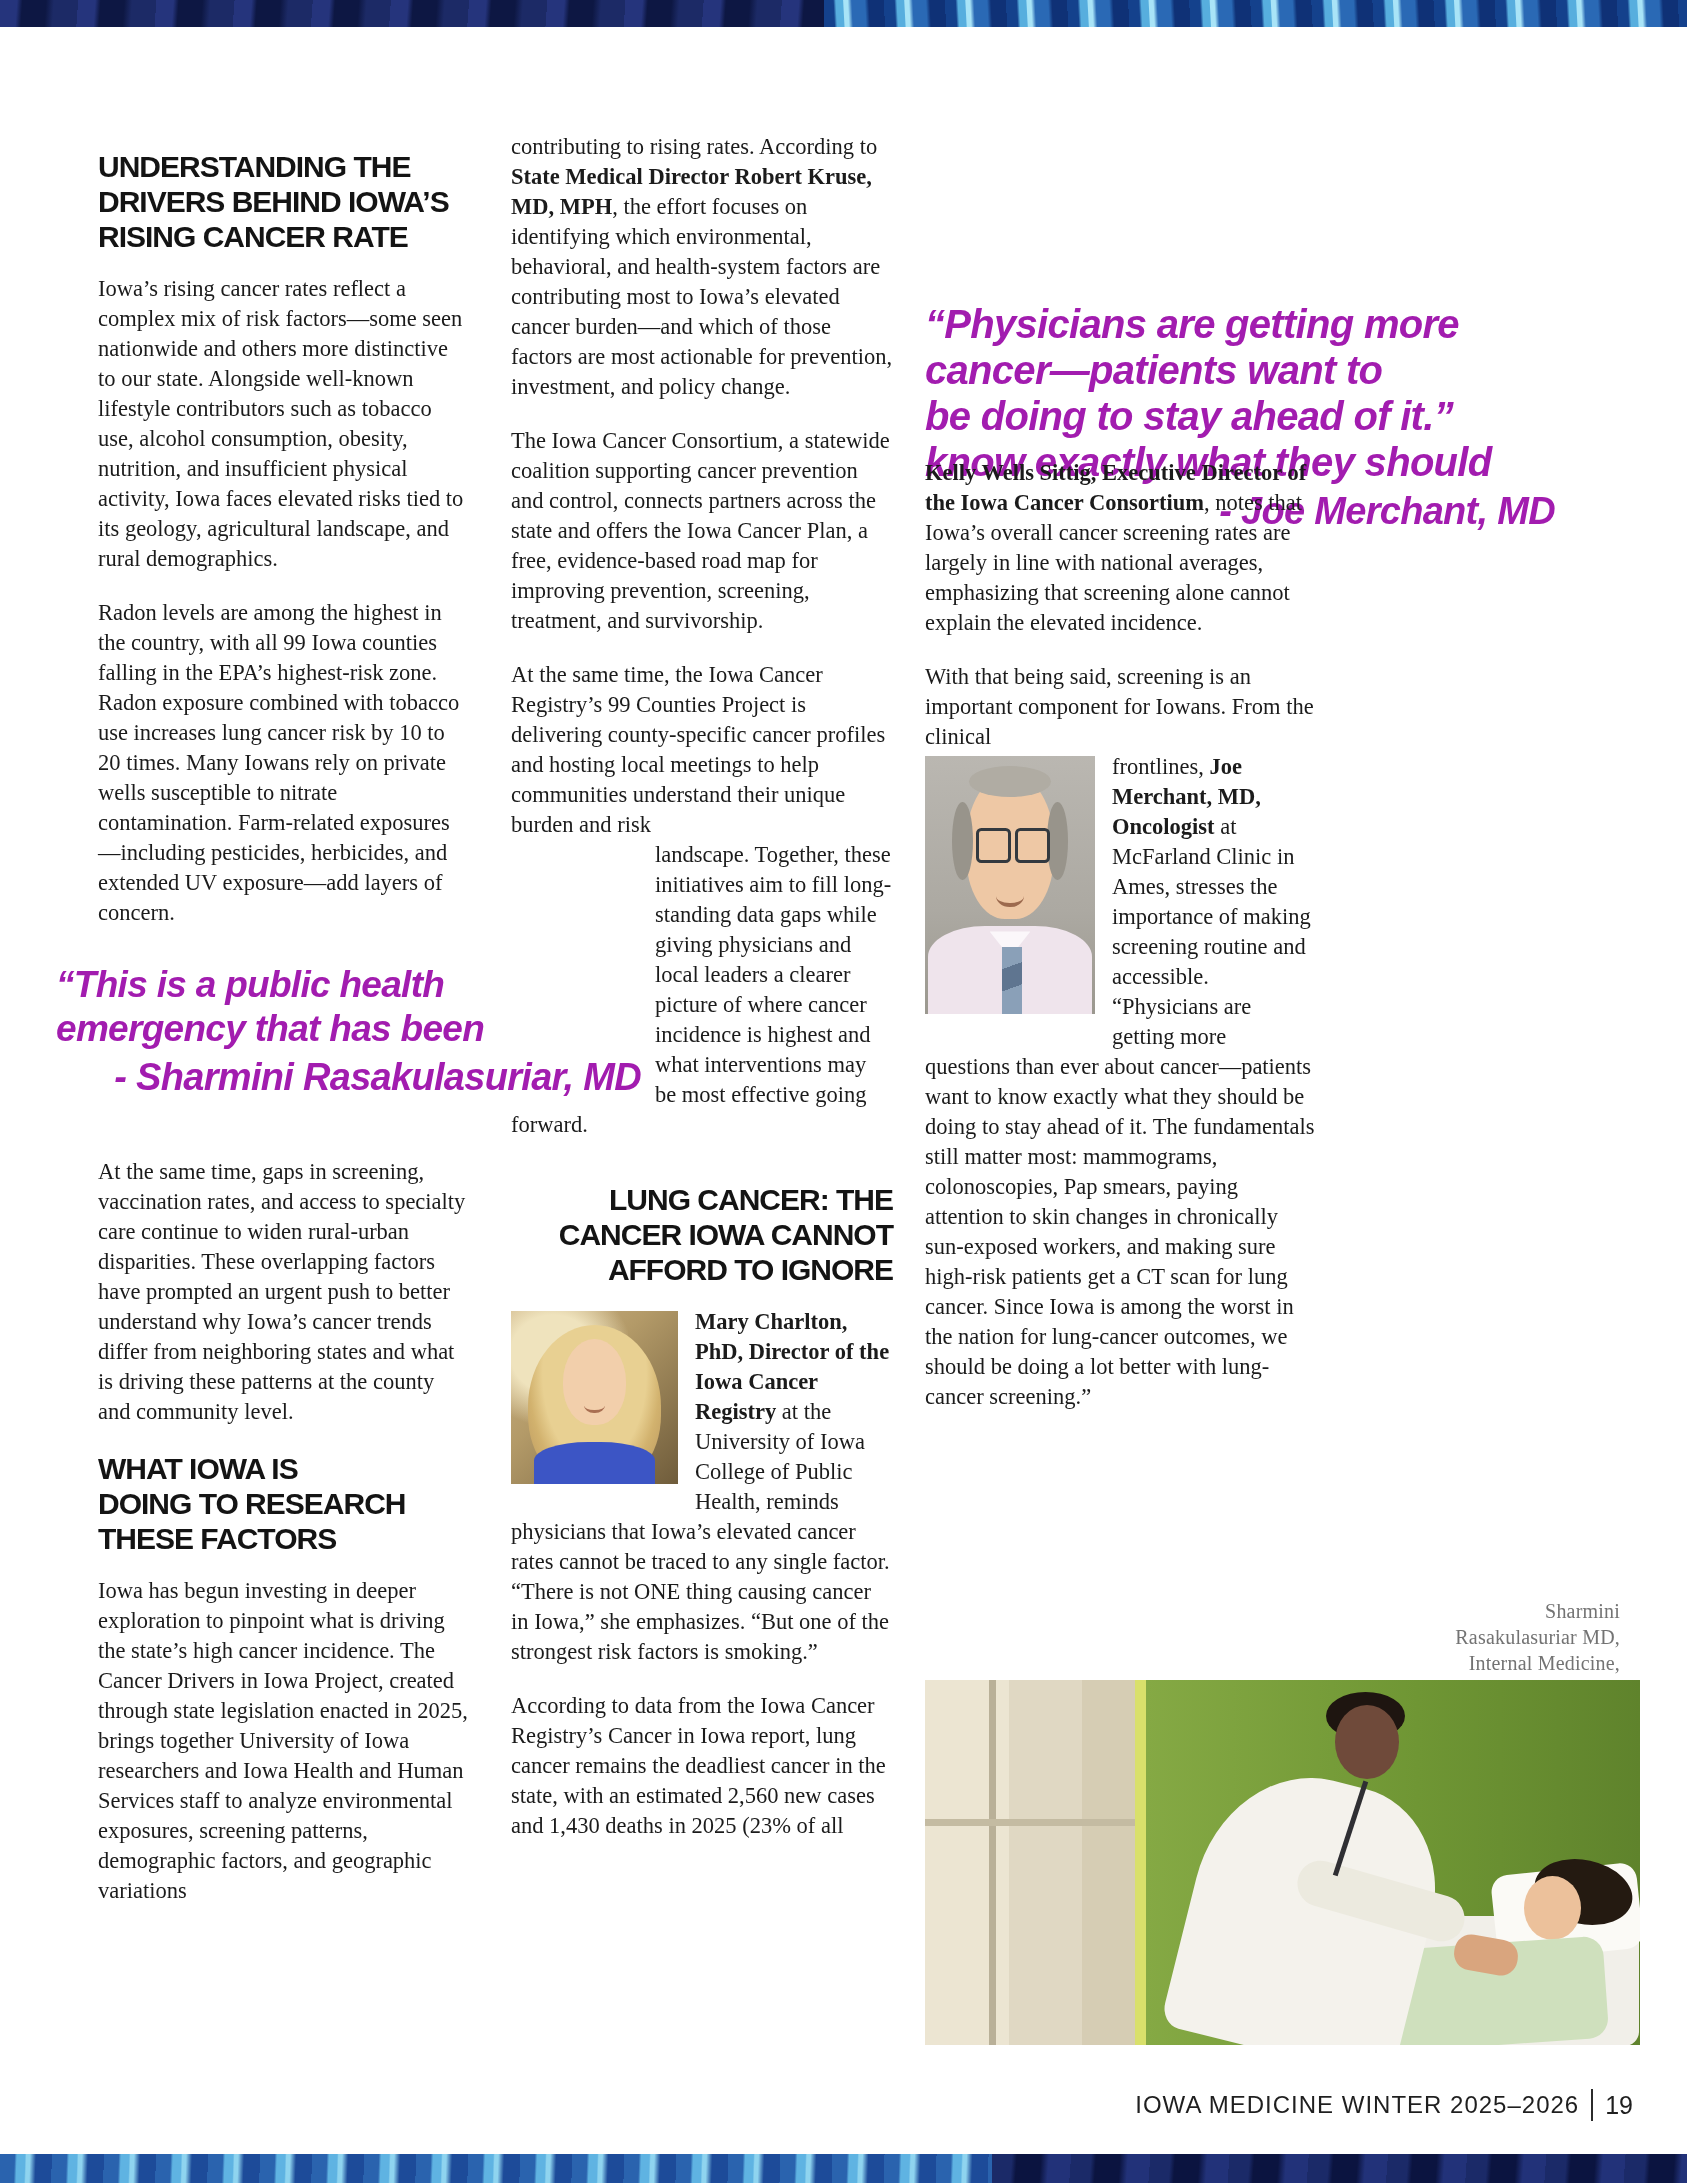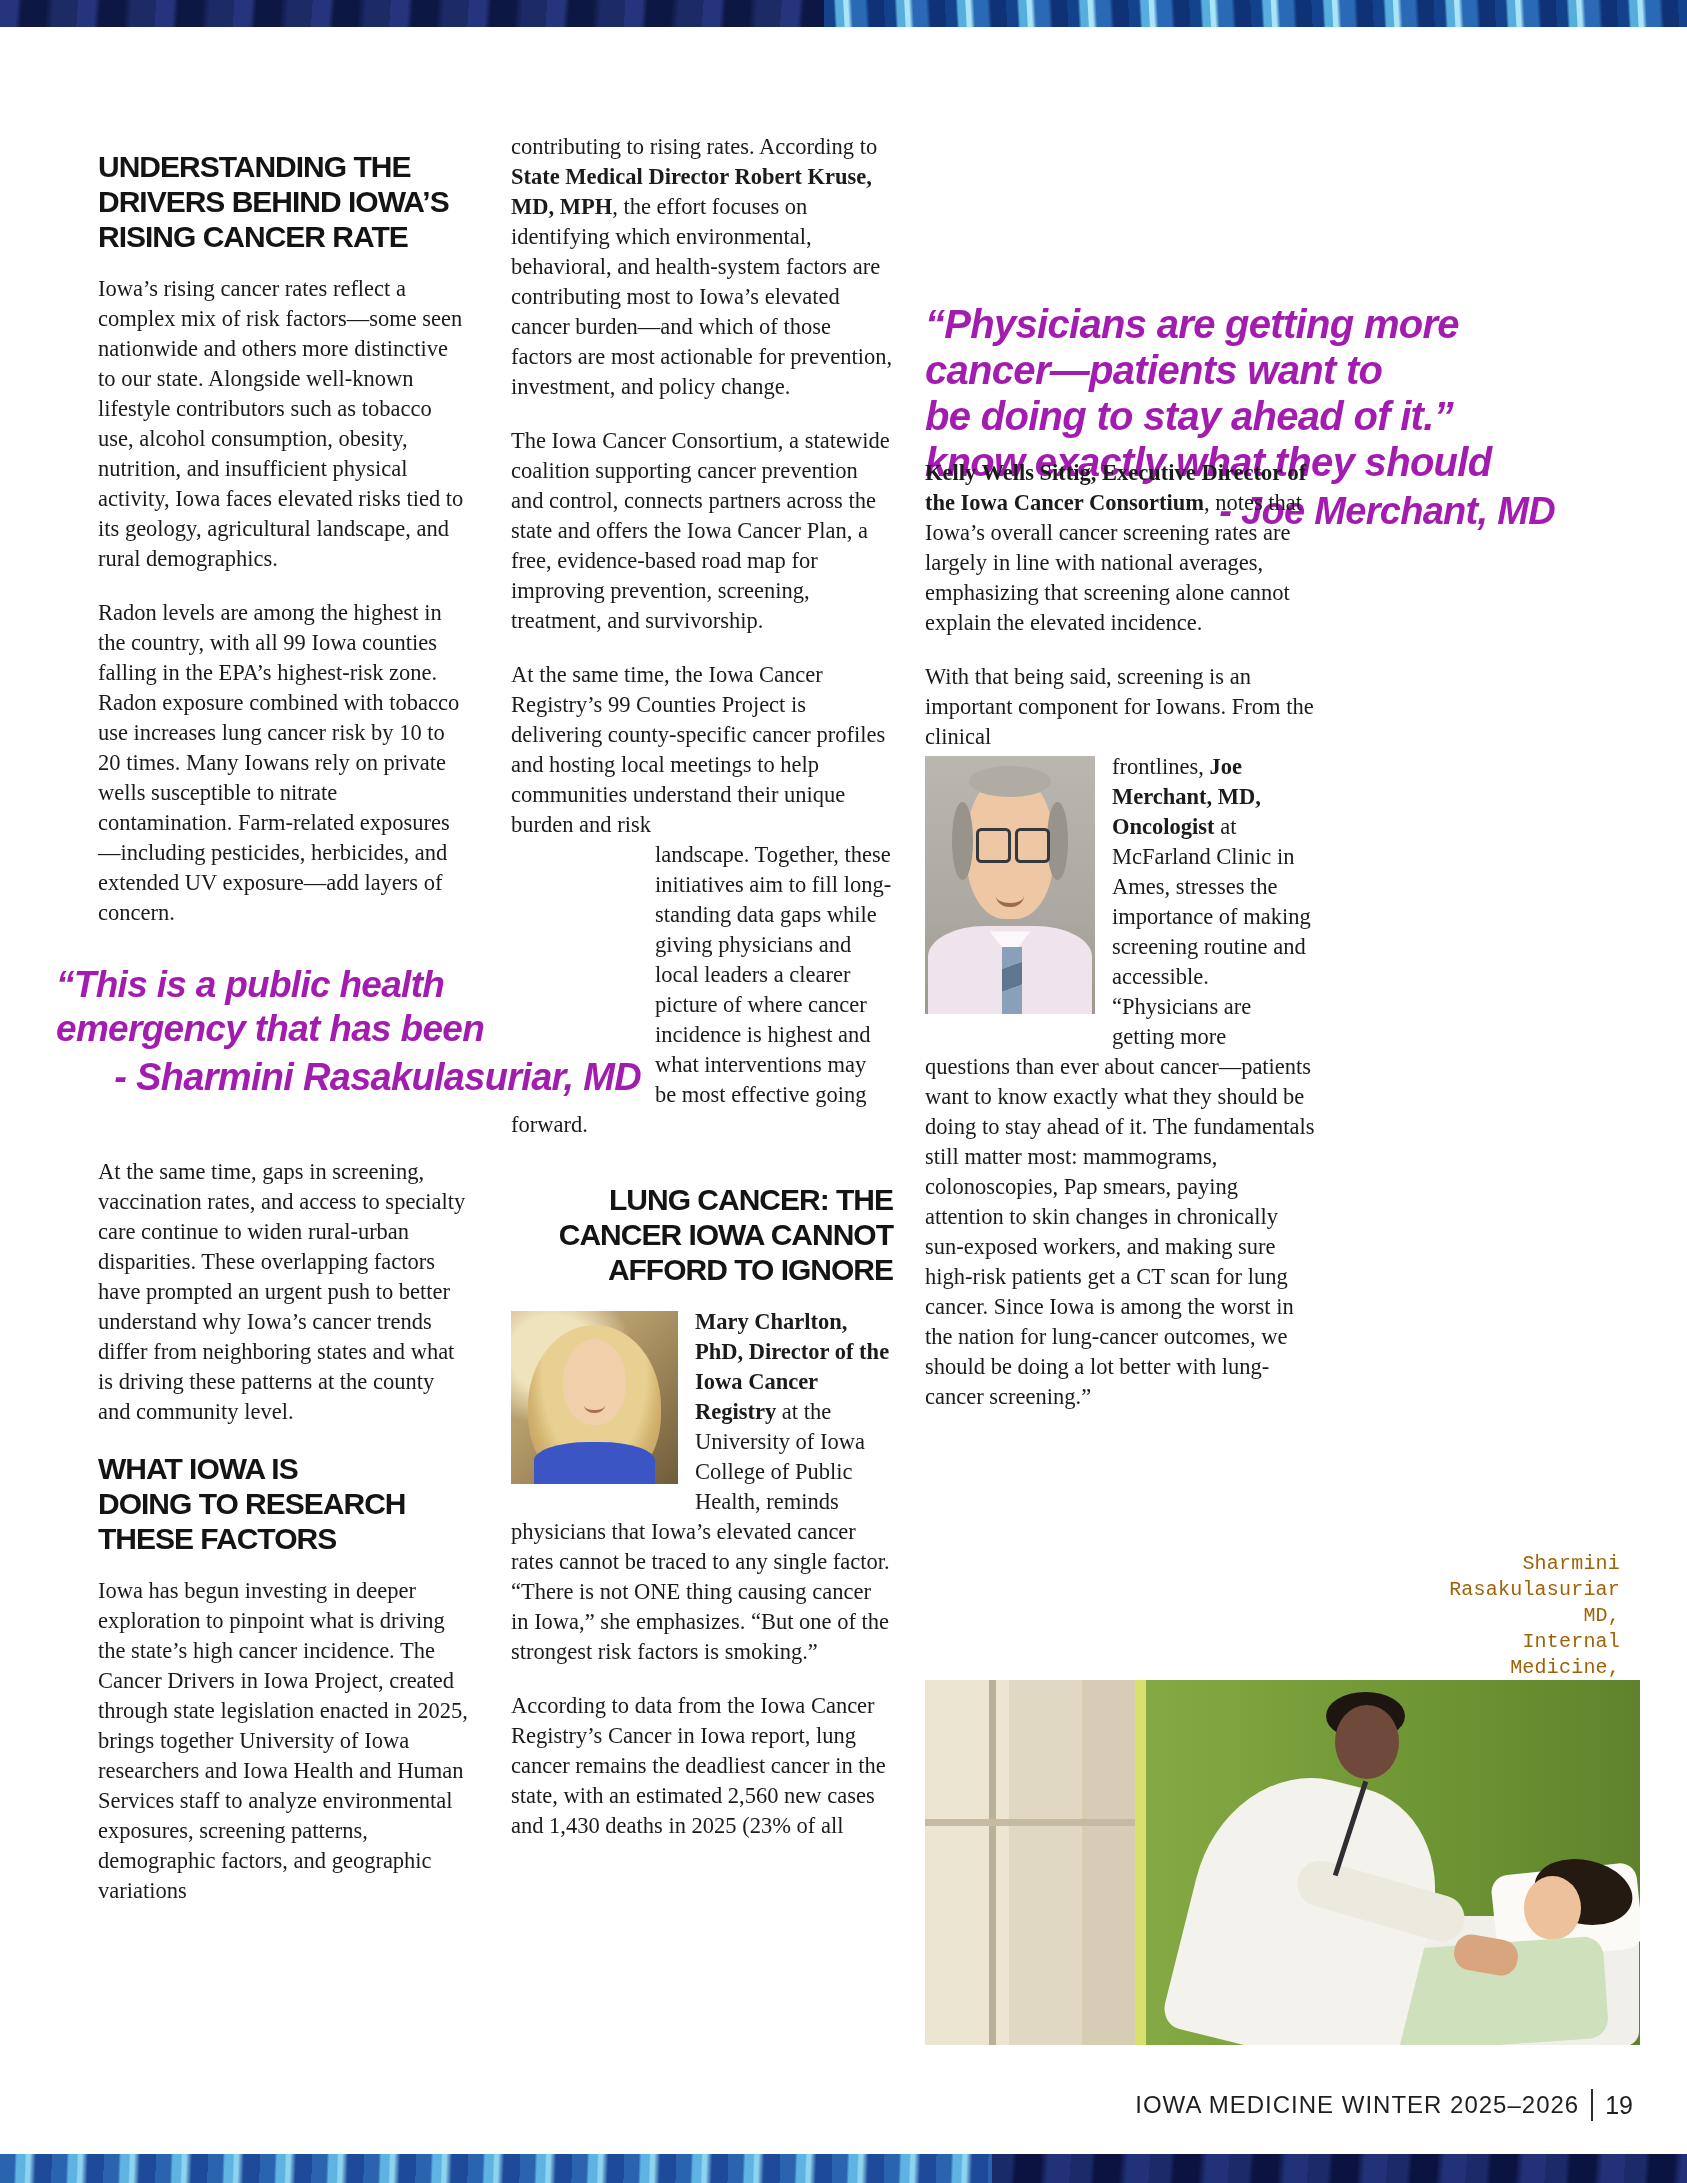--- a/index.html
+++ b/index.html
@@ -91,22 +91,22 @@
   .sc-doc-hair{left:401px;top:12px;width:79px;height:48px;border-radius:50%;background:#1e1510;}
   .sc-steth{left:423px;top:99px;width:5.3px;height:99px;background:#2f2f33;transform:rotate(18deg);}
   .sc-bed{left:410px;top:236px;width:304px;height:130px;border-radius:14.6px;background:#f1efe9;}
   .sc-pillow{left:569px;top:189px;width:146px;height:86px;border-radius:17px;background:#fbfaf6;transform:rotate(-6deg);}
   .sc-pat-hair{left:609px;top:180px;width:99px;height:64px;border-radius:50%;background:#241a11;transform:rotate(12deg);}
   .sc-pat-head{left:599px;top:196px;width:57px;height:64px;border-radius:50%;background:#ecc19b;}
   .sc-gown{left:463px;top:263px;width:218px;height:102px;border-radius:20px;background:#cfe0bd;transform:rotate(-4deg);}
   .sc-hands{left:529px;top:257px;width:64px;height:36px;border-radius:17px;background:#d9a57e;transform:rotate(10deg);}
 
   
-  .caption{position:absolute;right:67px;top:1551px;width:218px;text-align:right;
-    font-family:Liberation Mono, monospace;font-size:20px;line-height:26px;color:#a16207;letter-spacing:0.2px;}
+  .caption{position:absolute;right:67px;top:1598px;width:218px;text-align:right;
+    font-family:Liberation Serif, serif;font-size:20px;line-height:26px;color:#737373;letter-spacing:0.2px;}
   .footer{position:absolute;right:54px;top:2089px;display:flex;align-items:center;gap:12px;
     font-family:"Liberation Sans",sans-serif;color:#1f1f1f;}
   .footer .ftitle{font-size:24px;letter-spacing:1px;}
   .footer .fdiv{width:2px;height:32px;background:#2b2b2b;}
   .footer .fpage{font-size:25px;}
 </style>
 </head>
 <body>
 
 <div class="banner banner-top">

